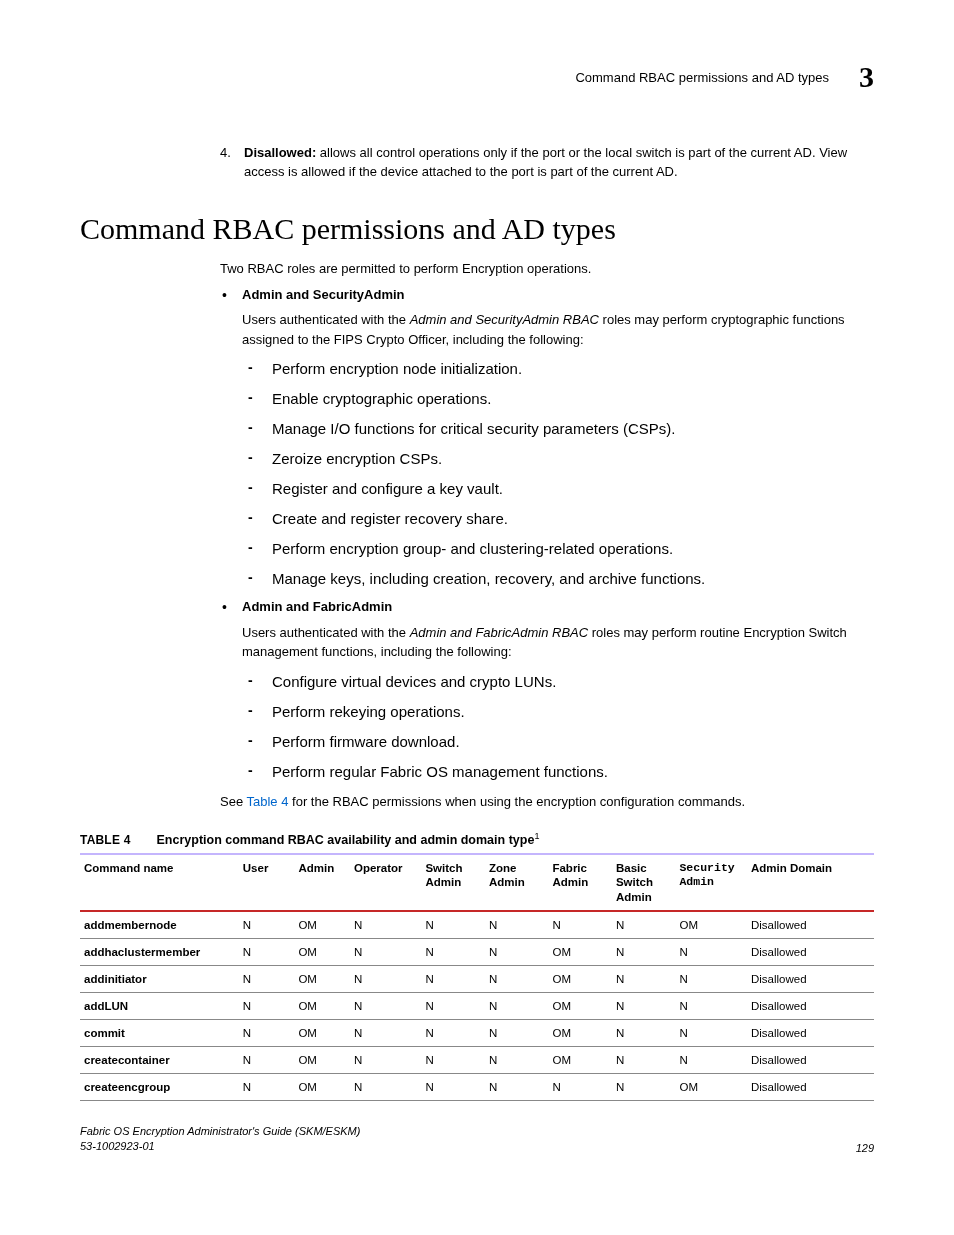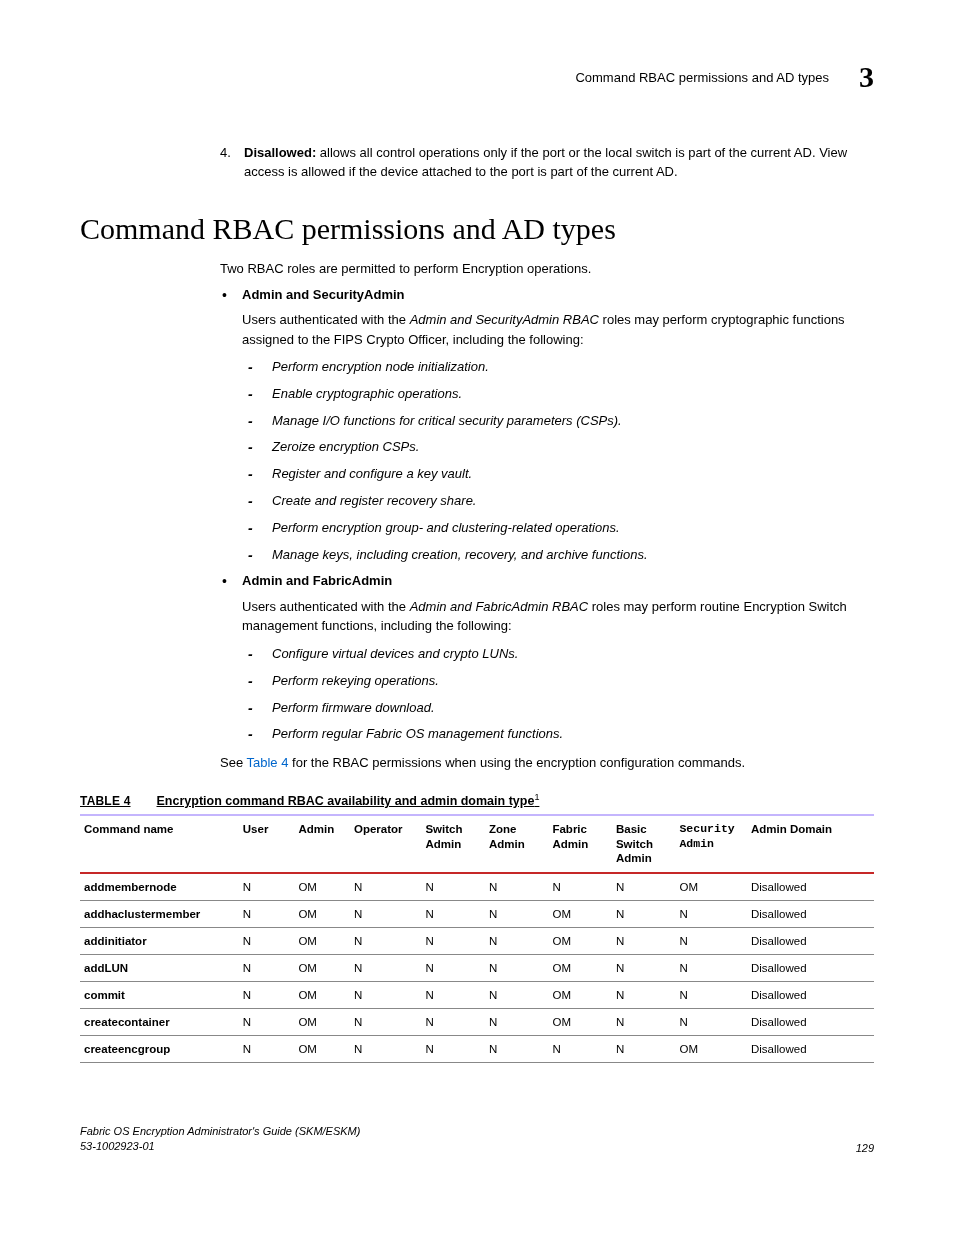--- a/index.html
+++ b/index.html
@@ -73,44 +73,42 @@
   ul.bullets > li > .para { margin-top: 6px; }
   .para .ital { font-style: italic; }
   ul.dashes {
     list-style: none;
     margin: 8px 0 0 0;
     padding: 0;
   }
   ul.dashes > li {
     position: relative;
     padding-left: 30px;
-    font-size: 13px;
+    font-size: 15px;
     line-height: 1.6;
     margin-top: 6px;
-    font-style: italic;
   }
   ul.dashes > li::before {
     content: "-";
     position: absolute;
     left: 6px;
     top: -1px;
     font-size: 14px;
     font-weight: bold;
   }
   .see-line {
     margin-left: 140px;
     font-size: 13px;
     margin-top: 10px;
   }
   .see-line .link { color: #0066cc; }
   .table-caption {
     font-size: 13px;
     margin-top: 22px;
     margin-bottom: 6px;
-    text-decoration: underline;
   }
   .table-caption .lbl {
     font-weight: bold;
     font-family: Arial, sans-serif;
     font-size: 12px;
     letter-spacing: 0.2px;
     margin-right: 26px;
   }
   .table-caption .cap {
     font-family: Arial, sans-serif;

